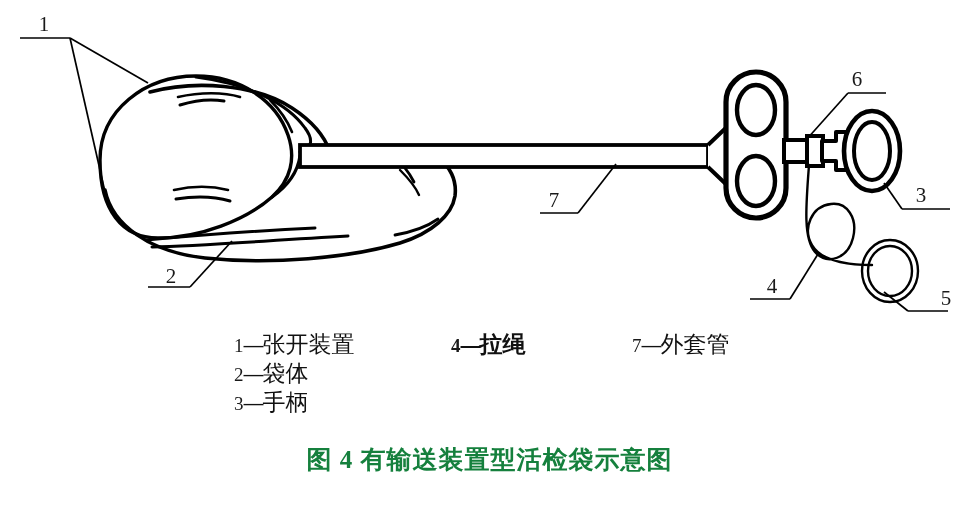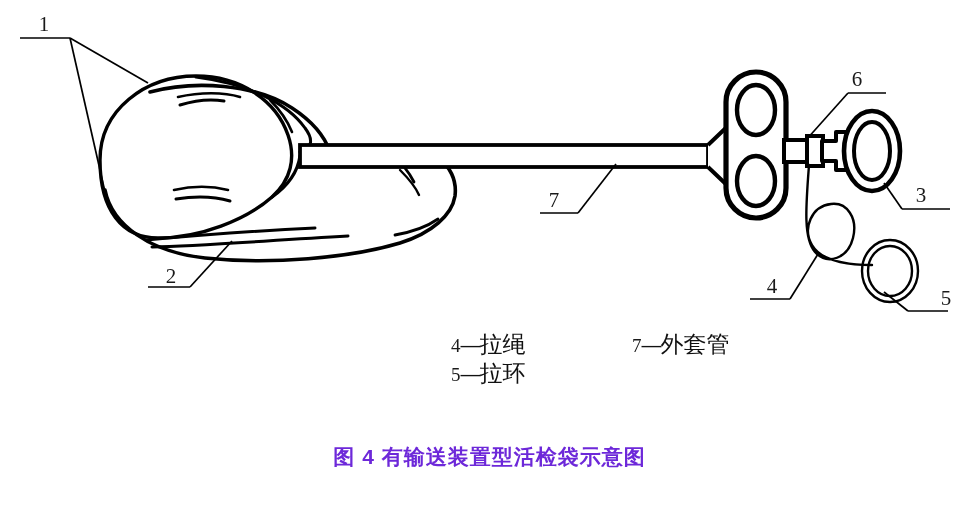--- a/index.html
+++ b/index.html
@@ -36,21 +36,21 @@
     left: 0;
     top: 330px;
     width: 979px;
     height: 92px;
   }
   .legend-col {
     position: absolute;
     top: 0;
   }
   .legend-col.col1 { left: 234px; }
-  .legend-col.col2 { left: 451px; }
+  .legend-col.col2 { left: 451px; font-weight: bold; }
   .legend-col.col3 { left: 632px; }
   .legend-row {
     height: 29px;
     line-height: 29px;
     white-space: nowrap;
     font-size: 22px;
   }
   .legend-num {
     font-family: "Liberation Serif", "DejaVu Serif", serif;
     font-size: 19px;
@@ -68,24 +68,24 @@
     color: #111111;
   }
   #caption {
     position: absolute;
     left: 0;
     top: 443px;
     width: 979px;
     text-align: center;
   }
   .caption-text {
-    font-family: Liberation Sans, sans-serif;
-    font-size: 21px;
+    font-family: Liberation Serif, serif;
+    font-size: 25px;
     font-weight: bold;
-    color: #6d28d9;
+    color: #15803d;
     letter-spacing: 1px;
   }
 </style>
 </head>
 <body>
 
 <div id="page">
 
   <svg id="figure-svg" viewBox="0 0 979 530">
 
@@ -198,27 +198,35 @@
       <text class="callout-num" x="772" y="293" text-anchor="middle">4</text>
       <text class="callout-num" x="946" y="305" text-anchor="middle">5</text>
       <text class="callout-num" x="857" y="86" text-anchor="middle">6</text>
       <text class="callout-num" x="554" y="207" text-anchor="middle">7</text>
     </g>
 
   </svg>
 
   <div id="legend">
 
+    <div class="legend-col col1">
+      <div class="legend-row">
+        <span class="legend-num">1</span><span class="legend-dash">—</span><span class="legend-text">张开装置</span>
+      </div>
+      <div class="legend-row">
+        <span class="legend-num">2</span><span class="legend-dash">—</span><span class="legend-text">袋体</span>
+      </div>
+      <div class="legend-row">
+        <span class="legend-num">3</span><span class="legend-dash">—</span><span class="legend-text">手柄</span>
+      </div>
+    </div>
 
     <div class="legend-col col2">
       <div class="legend-row">
         <span class="legend-num">4</span><span class="legend-dash">—</span><span class="legend-text">拉绳</span>
-      </div>
-      <div class="legend-row">
-        <span class="legend-num">5</span><span class="legend-dash">—</span><span class="legend-text">拉环</span>
       </div>
     </div>
 
     <div class="legend-col col3">
       <div class="legend-row">
         <span class="legend-num">7</span><span class="legend-dash">—</span><span class="legend-text">外套管</span>
       </div>
     </div>
 
   </div>

